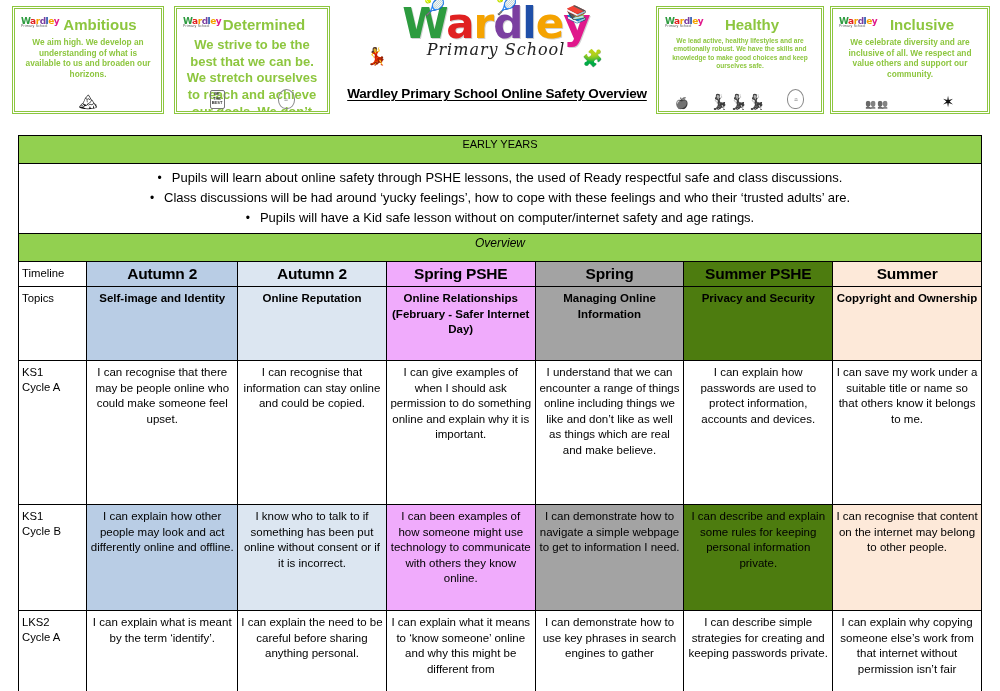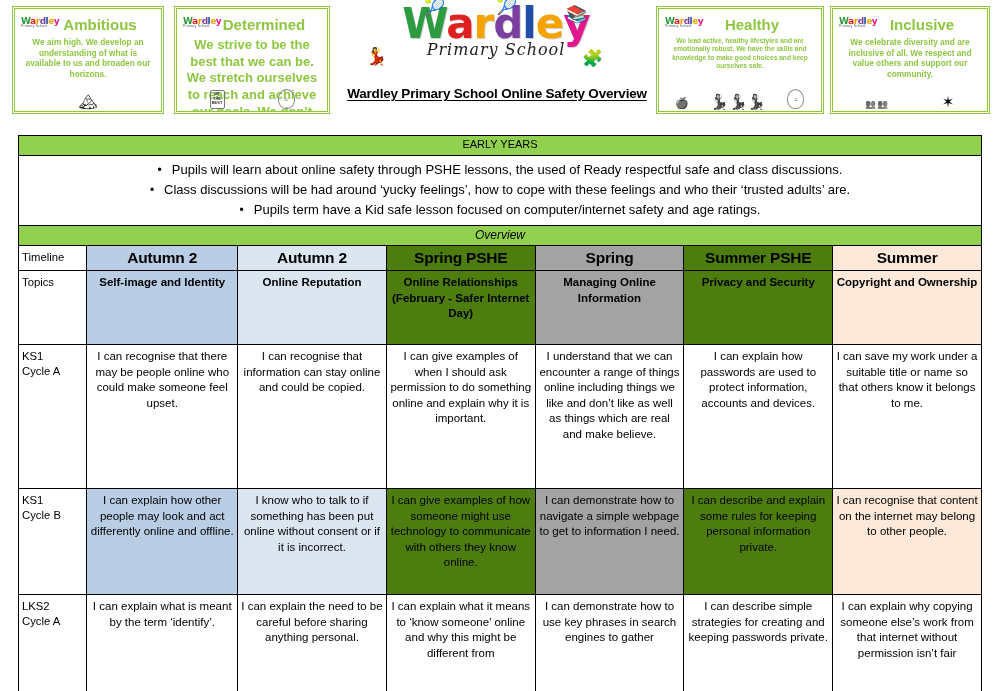--- a/index.html
+++ b/index.html
@@ -194,21 +194,21 @@
     border: 1px solid #000;
     vertical-align: top;
     padding: 2px 3px;
   }
   .band {
     background: #92d050;
     text-align: center;
     font-size: 11px;
     font-weight: normal;
     padding: 2px 0 !important;
-    height: 20px;
+    height: 28px;
   }
   .band.overview {
     font-style: italic;
     font-size: 12px;
   }
   .bullets {
     padding: 4px 10px 5px 10px !important;
     font-size: 13px;
     line-height: 1.55;
   }
@@ -243,21 +243,21 @@
   }
   .stmt-cell {
     text-align: center;
     font-size: 11.5px;
     line-height: 1.35;
     padding-top: 4px !important;
   }
   
   .c-aut1 { background: #b9cde5; }
   .c-aut2 { background: #dce6f1; }
-  .c-sprP { background: #4d7c0f; }
+  .c-sprP { background: #f0abfc; }
   .c-spr  { background: #a3a3a3; }
   .c-sumP { background: #4d7c0f; }
   .c-sum  { background: #fde9d9; }
   .c-none { background: #ffffff; }
 
   .r-topics td { height: 74px; }
   .r-ks1a td { height: 144px; }
   .r-ks1b td { height: 106px; }
   .r-lks2a td { height: 112px; }
 </style>
@@ -350,21 +350,21 @@
       <col style="width:148px">
     </colgroup>
     <tbody>
       <tr>
         <td class="band" colspan="7">EARLY YEARS</td>
       </tr>
       <tr>
         <td class="bullets" colspan="7">
           <span class="bl">Pupils will learn about online safety through PSHE lessons, the used of Ready respectful safe and class discussions.</span>
           <span class="bl">Class discussions will be had around ‘yucky feelings’, how to cope with these feelings and who their ‘trusted adults’ are.</span>
-          <span class="bl">Pupils term have a Kid safe lesson focused on computer/internet safety and age ratings.</span>
+          <span class="bl">Pupils will have a Kid safe lesson without on computer/internet safety and age ratings.</span>
         </td>
       </tr>
       <tr>
         <td class="band overview" colspan="7">Overview</td>
       </tr>
 
       <tr>
         <td class="lbl-cell c-none">Timeline</td>
         <td class="hdr-term c-aut1">Autumn 2</td>
         <td class="hdr-term c-aut2">Autumn 2</td>
@@ -393,21 +393,21 @@
         <td class="stmt-cell c-none">I understand that we can encounter a range of things online including things we like and don’t like as well as things which are real and make believe.</td>
         <td class="stmt-cell c-none">I can explain how passwords are used to protect information, accounts and devices.</td>
         <td class="stmt-cell c-none">I can save my work under a suitable title or name so that others know it belongs to me.</td>
       </tr>
 
       <tr class="r-ks1b">
         <td class="lbl-cell c-none" style="white-space:pre-line">KS1
 Cycle B</td>
         <td class="stmt-cell c-aut1">I can explain how other people may look and act differently online and offline.</td>
         <td class="stmt-cell c-aut2">I know who to talk to if something has been put online without consent or if it is incorrect.</td>
-        <td class="stmt-cell c-sprP">I can give examples of how someone might use technology to communicate with others they know online.</td>
+        <td class="stmt-cell c-sprP">I can been examples of how someone might use technology to communicate with others they know online.</td>
         <td class="stmt-cell c-spr">I can demonstrate how to navigate a simple webpage to get to information I need.</td>
         <td class="stmt-cell c-sumP">I can describe and explain some rules for keeping personal information private.</td>
         <td class="stmt-cell c-sum">I can recognise that content on the internet may belong to other people.</td>
       </tr>
 
       <tr class="r-lks2a">
         <td class="lbl-cell c-none" style="white-space:pre-line">LKS2
 Cycle A</td>
         <td class="stmt-cell c-none">I can explain what is meant by the term ‘identify’.</td>
         <td class="stmt-cell c-none">I can explain the need to be careful before sharing anything personal.</td>

